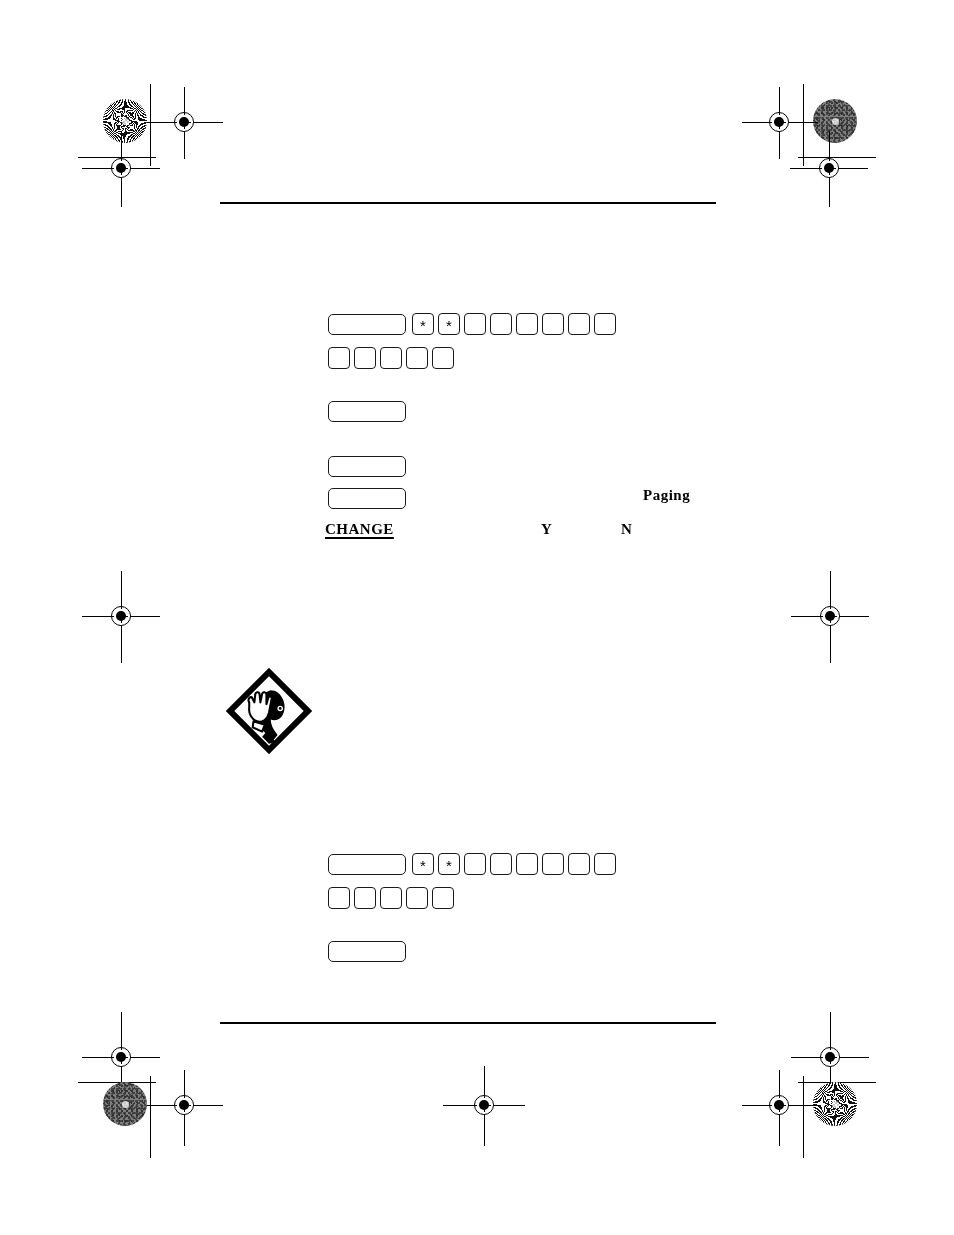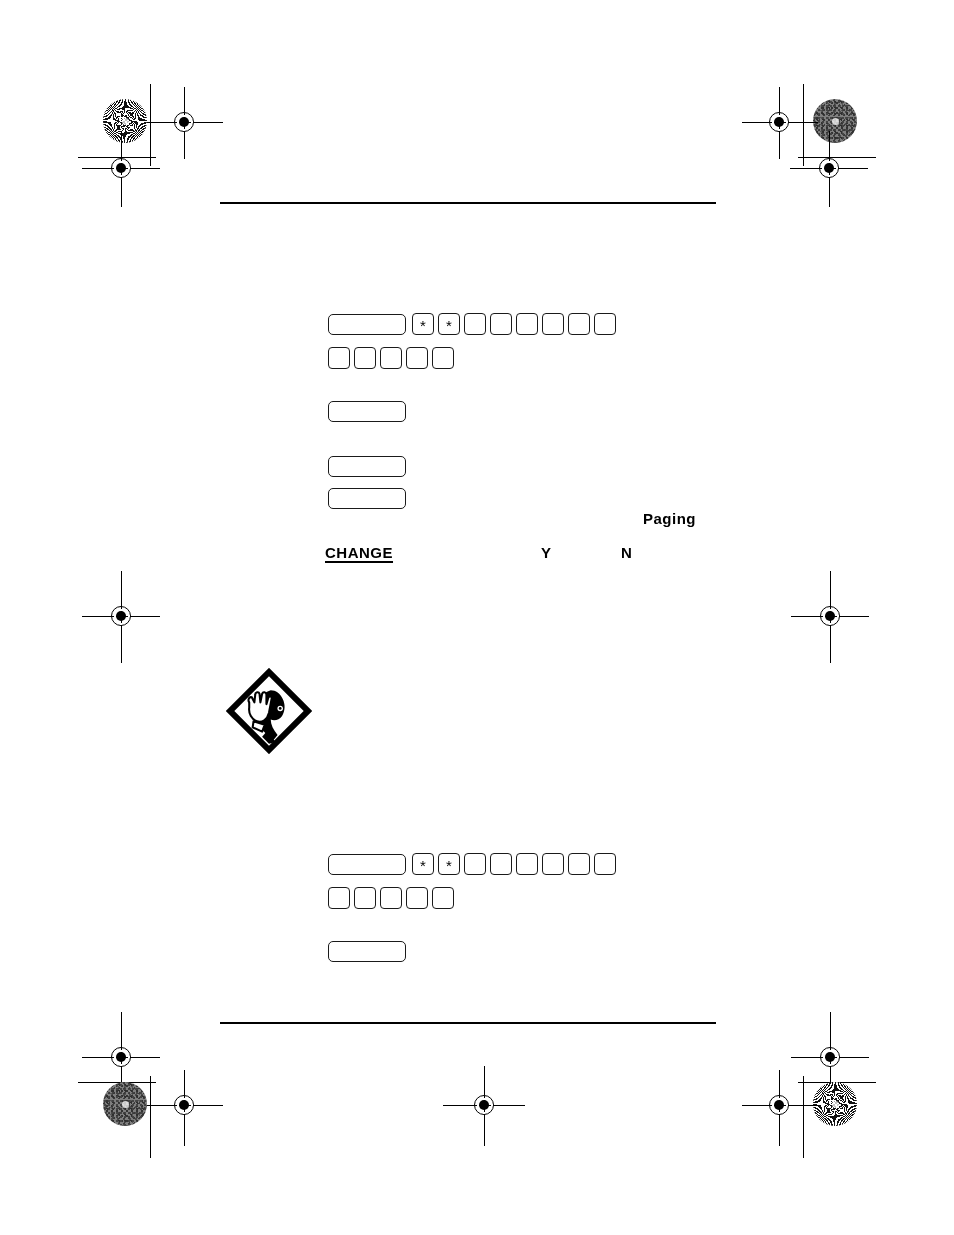--- a/index.html
+++ b/index.html
@@ -144,29 +144,28 @@
     position: relative;
     top: 1px;
     font-family: "Liberation Sans", sans-serif;
   }
   .key-gap { width: 4px; }
   .key-gap-wide { width: 6px; }
 
   
   .lcd {
     position: absolute;
-    font-family: Liberation Sans, sans-serif;
+    font-family: Liberation Serif, serif;
     font-size: 15px;
     font-weight: bold;
     color: #000;
     letter-spacing: 0.5px;
     white-space: pre;
     -webkit-font-smoothing: none;
     font-smooth: never;
-    margin-top: 23px;
   }
   .lcd.underlined {
     text-decoration: underline;
     text-underline-offset: 3px;
     text-decoration-thickness: 2px;
   }
 
   
   .tips-icon {
     position: absolute;

